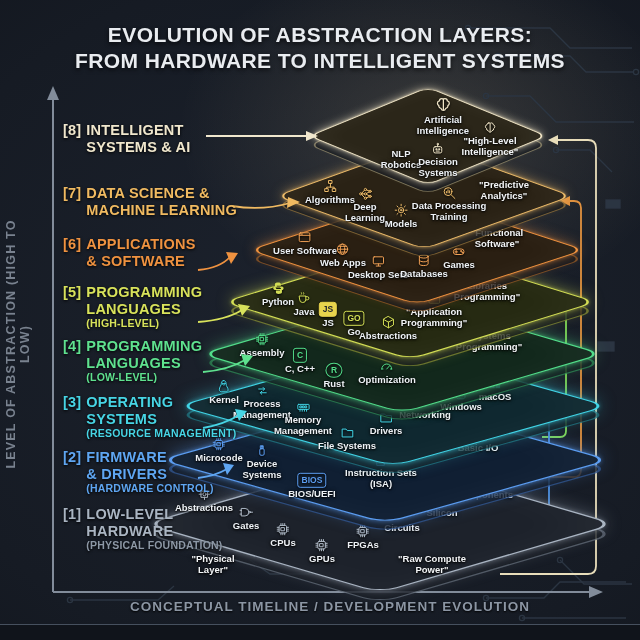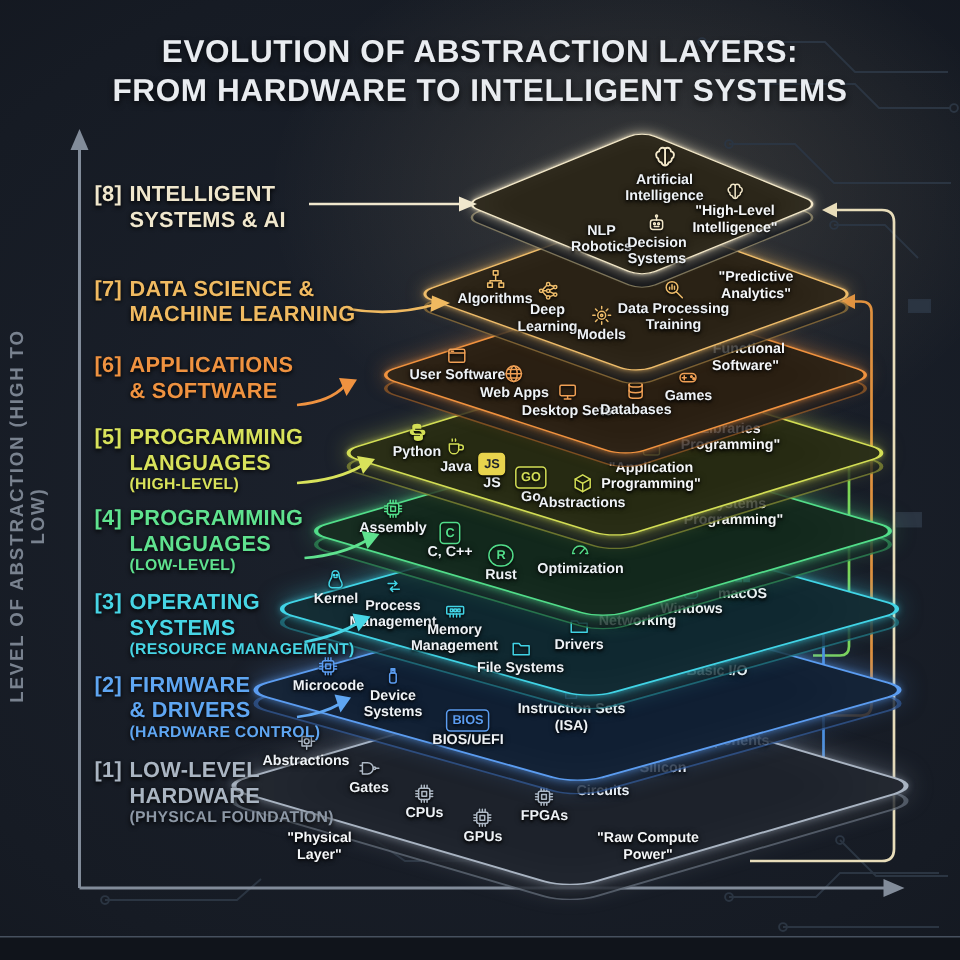--- a/index.html
+++ b/index.html
@@ -218,20 +218,21 @@
 
 <svg class="overlay" width="640" height="640" style="z-index:4">
   <g stroke="#828c9a" stroke-width="2" fill="none">
     <path d="M53 592V96"></path>
     <path d="M53 592h540"></path>
   </g>
   <path d="M47 100L53 86l6 14z" fill="#828c9a"></path>
   <path d="M589 586l14 6-14 6z" fill="#828c9a"></path>
 </svg>
 <div class="yaxis-label">LEVEL OF ABSTRACTION (HIGH TO LOW)</div>
+<div class="xaxis-label">CONCEPTUAL TIMELINE / DEVELOPMENT EVOLUTION</div>
 <div class="bottom-strip"></div>
 
 <div class="title">
   <div>EVOLUTION OF ABSTRACTION LAYERS:</div>
   <div>FROM HARDWARE TO INTELLIGENT SYSTEMS</div>
 </div>
 
 <svg class="overlay" width="640" height="640" style="z-index:6">
   <g fill="none" stroke-width="1.8">
     <path d="M500 574H588q8 0 8-8V148q0-8-8-8h-30" stroke="#e8ddba"></path>

